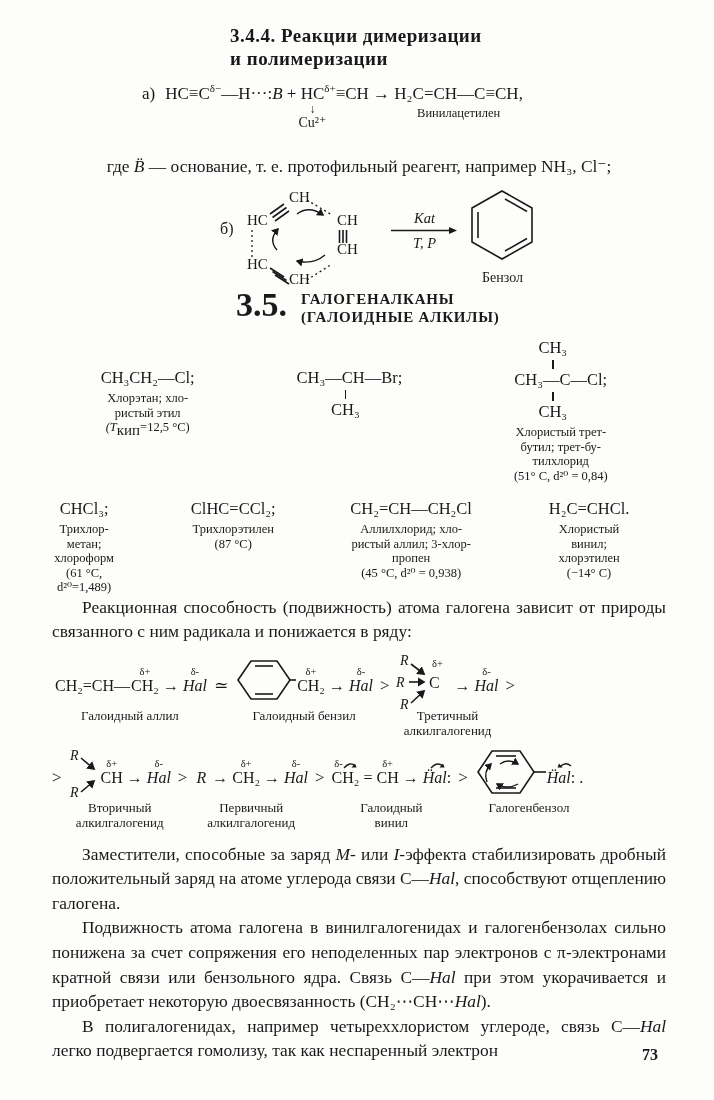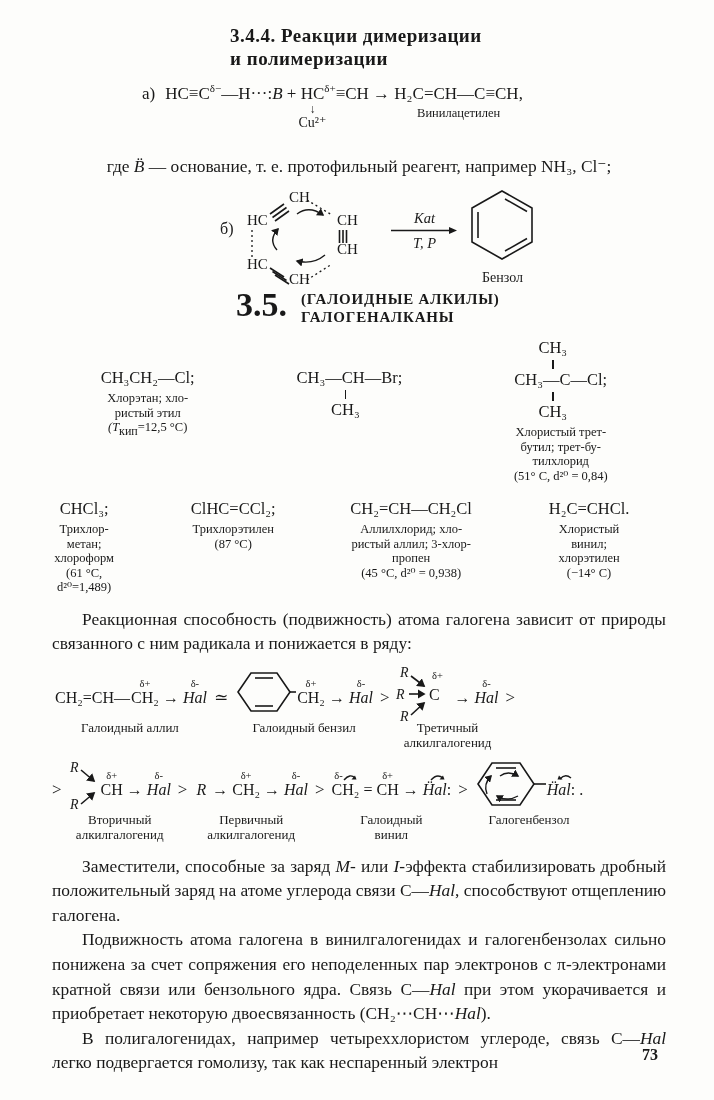--- a/index.html
+++ b/index.html
@@ -129,32 +129,32 @@
         <line class="bond" x1="62" y1="52.5" x2="40" y2="65"></line>
         <line class="bond" x1="13" y1="26" x2="13" y2="52"></line>
       </svg>
       <span class="plabel">Бензол</span>
     </span>
   </div>
 
   <div class="h35">
     <span class="num">3.5.</span>
     <span class="tcol">
+      <div>ГАЛОГЕНАЛКАНЫ</div>
       <div>(ГАЛОИДНЫЕ АЛКИЛЫ)</div>
-      <div>ГАЛОГЕНАЛКАНЫ</div>
     </span>
   </div>
 
   <div class="crow1">
     <div class="comp c1 padtop30">
       <div class="formula">CH₃CH₂—Cl;</div>
       <div class="cap">
         <div>Хлорэтан; хло-</div>
         <div>ристый этил</div>
-        <div><span class="it">(T</span><sub style="font-size:12px">кип</sub><span>=12,5 °C)</span></div>
+        <div><span class="it">(T</span><sub style="font-size:15px">кип</sub><span>=12,5 °C)</span></div>
       </div>
     </div>
     <div class="comp c2 padtop30">
       <div class="formula">CH₃—CH—Br;</div>
       <div class="vbar" style="transform:translateX(-4px)"></div>
       <div class="formula" style="transform:translateX(-4px)">CH₃</div>
     </div>
     <div class="comp c3">
       <div class="formula" style="transform:translateX(-8px)">CH₃</div>
       <div class="vbar" style="transform:translateX(-8px)"></div>
@@ -201,21 +201,21 @@
       <div class="formula">H₂C=CHCl.</div>
       <div class="cap">
         <div>Хлористый</div>
         <div>винил;</div>
         <div>хлорэтилен</div>
         <div>(−14° C)</div>
       </div>
     </div>
   </div>
 
-  <div class="para ind" style="margin-top:12px;">Реакционная способность (подвижность) атома галогена зависит от природы связанного с ним радикала и понижается в ряду:</div>
+  <div class="para ind" style="">Реакционная способность (подвижность) атома галогена зависит от природы связанного с ним радикала и понижается в ряду:</div>
 
   <div class="series">
     <div class="sitem">
       <div class="srow">
         <span class="tok" style="margin-right:0">CH₂=CH—</span>
         <span class="ovr">
             <span class="ov">δ+</span>
             <span>CH₂</span>
           </span>
         <span class="tok">→</span>

